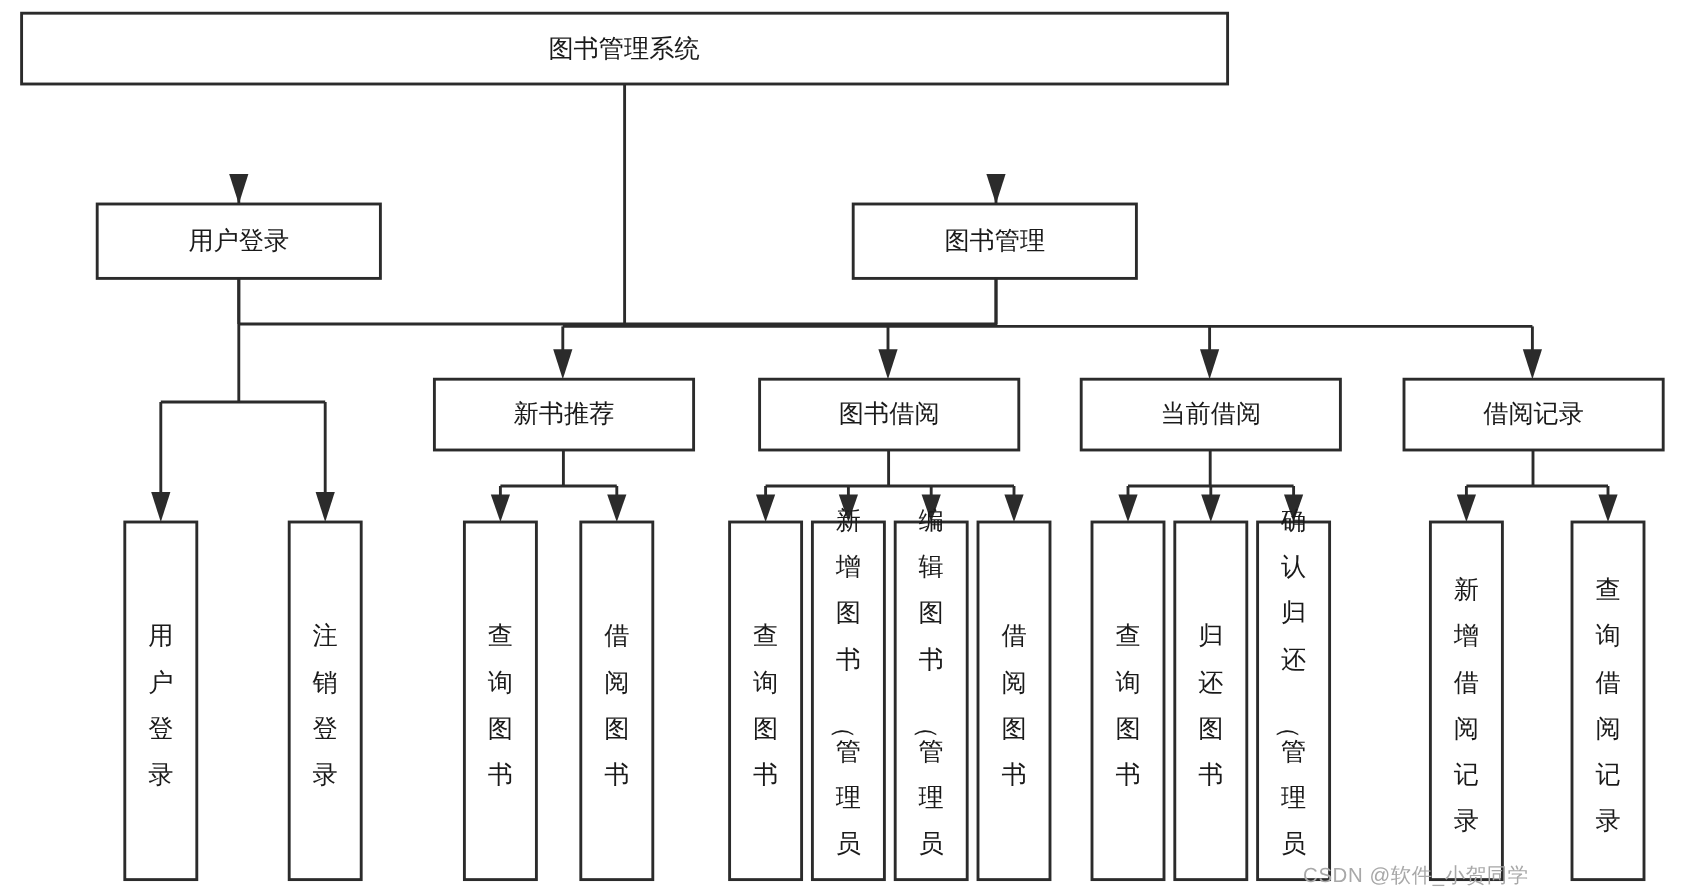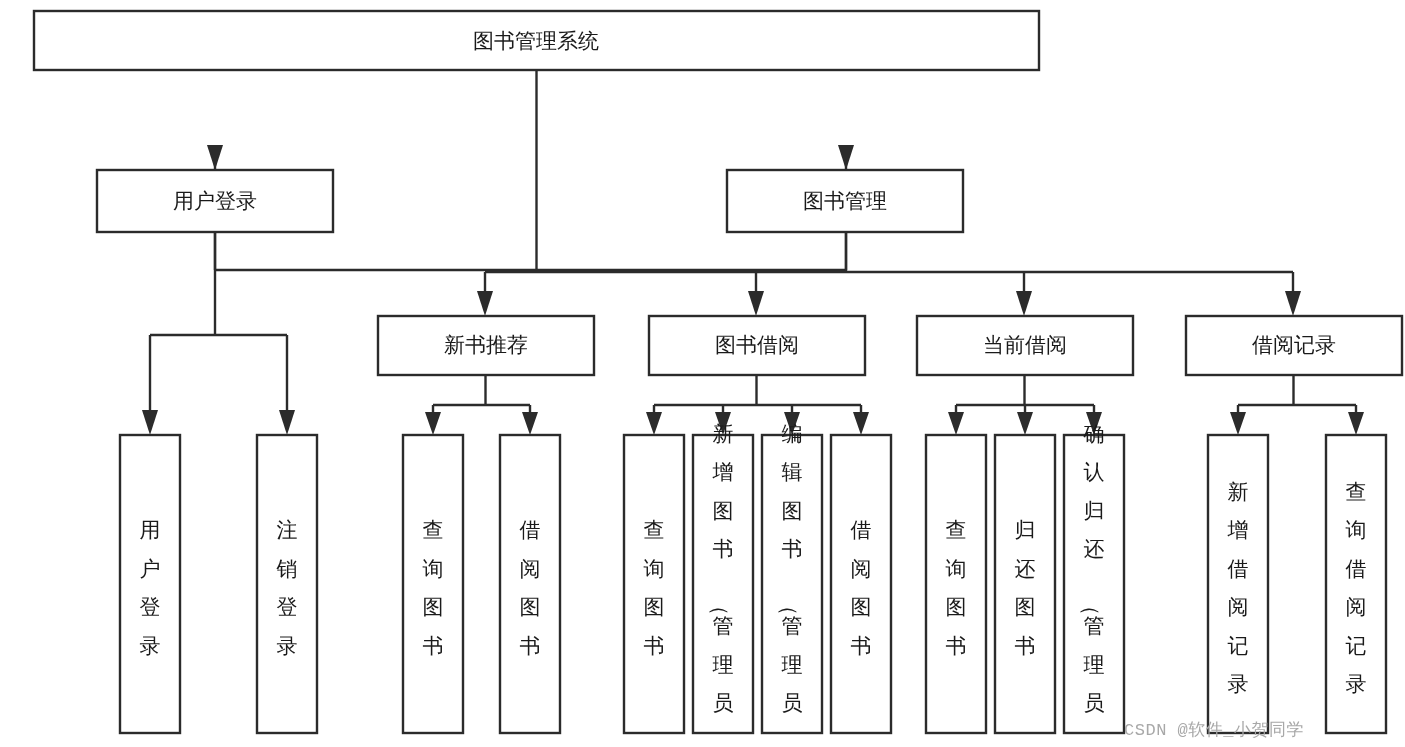--- a/index.html
+++ b/index.html
@@ -12,21 +12,20 @@
     width: 1405px;
     height: 747px;
     overflow: hidden;
     font-family: "DejaVu Sans", "Liberation Sans", sans-serif;
   }
   #diagram-root {
     position: relative;
     width: 1289px;
     height: 747px;
     background: #ffffff;
-    margin-left: 16px;
   }
   svg#tree-svg {
     position: absolute;
     left: 0;
     top: 0;
     width: 1405px;
     height: 747px;
     display: block;
   }
   .node-box {
@@ -52,23 +51,23 @@
     dominant-baseline: middle;
   }
   .node-label-v {
     font-family: "DejaVu Sans", "Liberation Sans", sans-serif;
     font-size: 21px;
     fill: #1a1a1a;
     text-anchor: middle;
   }
   .watermark {
     position: absolute;
-    right: 1px;
+    right: 15px;
     bottom: 6px;
-    font-family: Liberation Mono, monospace;
+    font-family: Liberation Sans, sans-serif;
     font-size: 17px;
     color: #a8a8a8;
     letter-spacing: 0.5px;
     white-space: nowrap;
     user-select: none;
   }
 </style>
 </head>
 <body>
 

